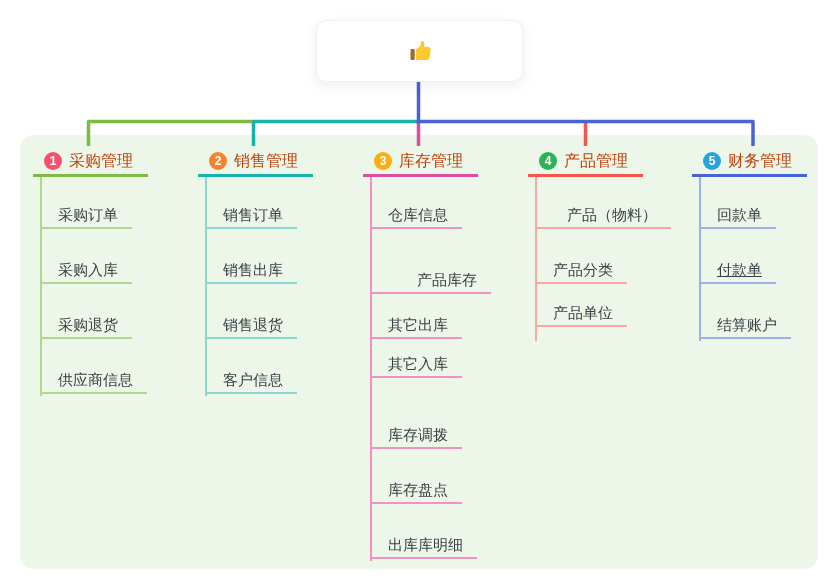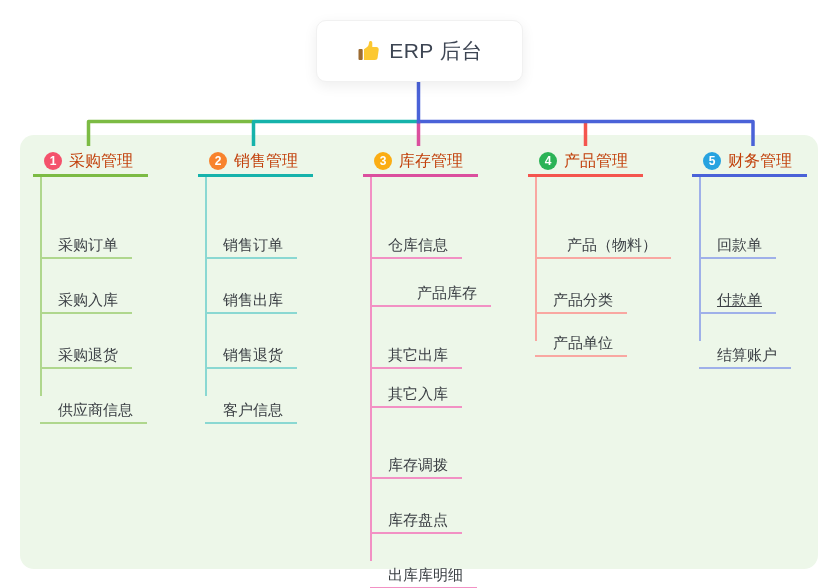--- a/index.html
+++ b/index.html
@@ -28,21 +28,21 @@
   .badge{
     width:18px;height:18px;border-radius:50%;color:#fff;font-size:12px;font-weight:bold;
     display:flex;align-items:center;justify-content:center;margin-right:7px;flex:0 0 18px;
     line-height:18px;
   }
   .branch-label{font-size:16px;color:#c2410c;white-space:nowrap;}
   .vline{position:absolute;width:2px;z-index:3;}
   .child{
     position:absolute;height:25px;line-height:25px;z-index:3;
     border-bottom-style:solid;border-bottom-width:2px;
-    padding:0 14px 0 18px;font-size:15px;color:#3C4045;white-space:nowrap;cursor:default;margin-top:30px;
+    padding:0 14px 0 18px;font-size:15px;color:#3C4045;white-space:nowrap;cursor:default;
   }
 </style>
 </head>
 <body>
 
 <div class="stage" style="background: rgb(255, 255, 255);">
   <div class="panel" style="background: rgb(237, 247, 233);"></div>
 
   <svg class="connectors" width="839" height="588">
       <path d="M 88.5 146 V 121.5 H 253" fill="none" stroke="#7CBB44" stroke-width="3.5" stroke-linejoin="round"></path>
@@ -51,21 +51,20 @@
       <path d="M 418.5 121.5 H 753 V 146" fill="none" stroke="#4A62D8" stroke-width="3.5" stroke-linejoin="round"></path>
       <path d="M 418.5 121.5 V 146" fill="none" stroke="#DB4F9E" stroke-width="3.5" stroke-linejoin="round"></path>
       <path d="M 418.5 82 V 123.5" fill="none" stroke="#4A62D8" stroke-width="3.5" stroke-linejoin="round"></path>
     </svg>
 
   <div class="root-card">
     <svg class="thumb-icon" viewBox="0 0 24 24">
       <rect x="2.5" y="10" width="4.2" height="11" rx="1" fill="#9C6B31"></rect>
       <path fill="#FCC832" d="M8 21V10.2l3.1-2.1c.8-.6 1.3-1.4 1.5-2.4l.5-2.4c.2-.8.9-1.3 1.7-1.2.9.1 1.5.9 1.5 1.8V8h4.1c1.4 0 2.5 1.3 2.3 2.7l-1.1 8c-.2 1.3-1.3 2.3-2.7 2.3H8z"></path>
     </svg>
-    <span class="root-label">ERP 后台</span>
   </div>
 
   <div id="branches">
       <div class="branch-title" style="left: 33px; top: 148px; border-bottom-color: rgb(124, 187, 68);">
         <span class="badge" style="background: rgb(244, 82, 108);">1</span>
         <span class="branch-label">采购管理</span>
       </div>
       <div class="vline" style="left: 40px; top: 177px; height: 219px; background: rgb(175, 215, 141);"></div>
       <div class="child" style="left: 40px; top: 202px; border-bottom-color: rgb(175, 215, 141);">采购订单</div>
       <div class="child" style="left: 40px; top: 257px; border-bottom-color: rgb(175, 215, 141);">采购入库</div>
@@ -79,21 +78,21 @@
       <div class="child" style="left: 205px; top: 202px; border-bottom-color: rgb(138, 216, 210);">销售订单</div>
       <div class="child" style="left: 205px; top: 257px; border-bottom-color: rgb(138, 216, 210);">销售出库</div>
       <div class="child" style="left: 205px; top: 312px; border-bottom-color: rgb(138, 216, 210);">销售退货</div>
       <div class="child" style="left: 205px; top: 367px; border-bottom-color: rgb(138, 216, 210);">客户信息</div>
       <div class="branch-title" style="left: 363px; top: 148px; border-bottom-color: rgb(219, 79, 158);">
         <span class="badge" style="background: rgb(251, 173, 20);">3</span>
         <span class="branch-label">库存管理</span>
       </div>
       <div class="vline" style="left: 370px; top: 177px; height: 384px; background: rgb(242, 145, 196);"></div>
       <div class="child" style="left: 370px; top: 202px; border-bottom-color: rgb(242, 145, 196);">仓库信息</div>
-      <div class="child" style="left: 370px; top: 250px; border-bottom-color: rgb(242, 145, 196); padding-left: 47px;">产品库存</div>
+      <div class="child" style="left: 370px; top: 267px; border-bottom-color: rgb(242, 145, 196); padding-left: 47px;">产品库存</div>
       <div class="child" style="left: 370px; top: 312px; border-bottom-color: rgb(242, 145, 196);">其它出库</div>
       <div class="child" style="left: 370px; top: 351px; border-bottom-color: rgb(242, 145, 196);">其它入库</div>
       <div class="child" style="left: 370px; top: 422px; border-bottom-color: rgb(242, 145, 196);">库存调拨</div>
       <div class="child" style="left: 370px; top: 477px; border-bottom-color: rgb(242, 145, 196);">库存盘点</div>
       <div class="child" style="left: 370px; top: 532px; border-bottom-color: rgb(242, 145, 196);">出库库明细</div>
       <div class="branch-title" style="left: 528px; top: 148px; border-bottom-color: rgb(244, 85, 78);">
         <span class="badge" style="background: rgb(43, 179, 86);">4</span>
         <span class="branch-label">产品管理</span>
       </div>
       <div class="vline" style="left: 535px; top: 177px; height: 164px; background: rgb(249, 167, 161);"></div>

